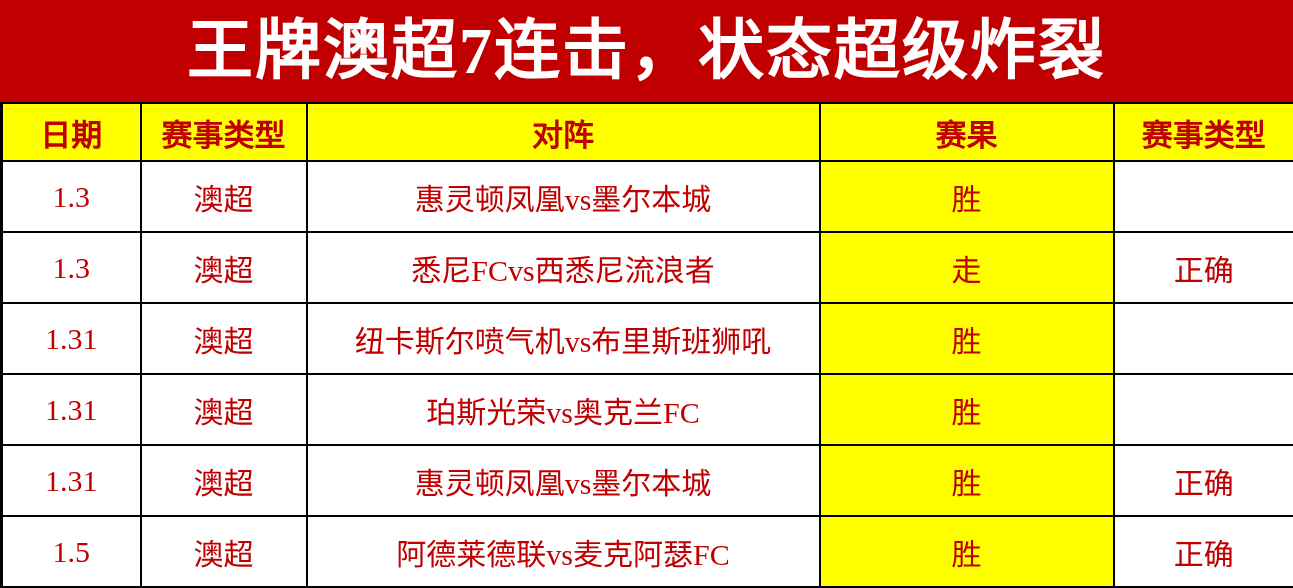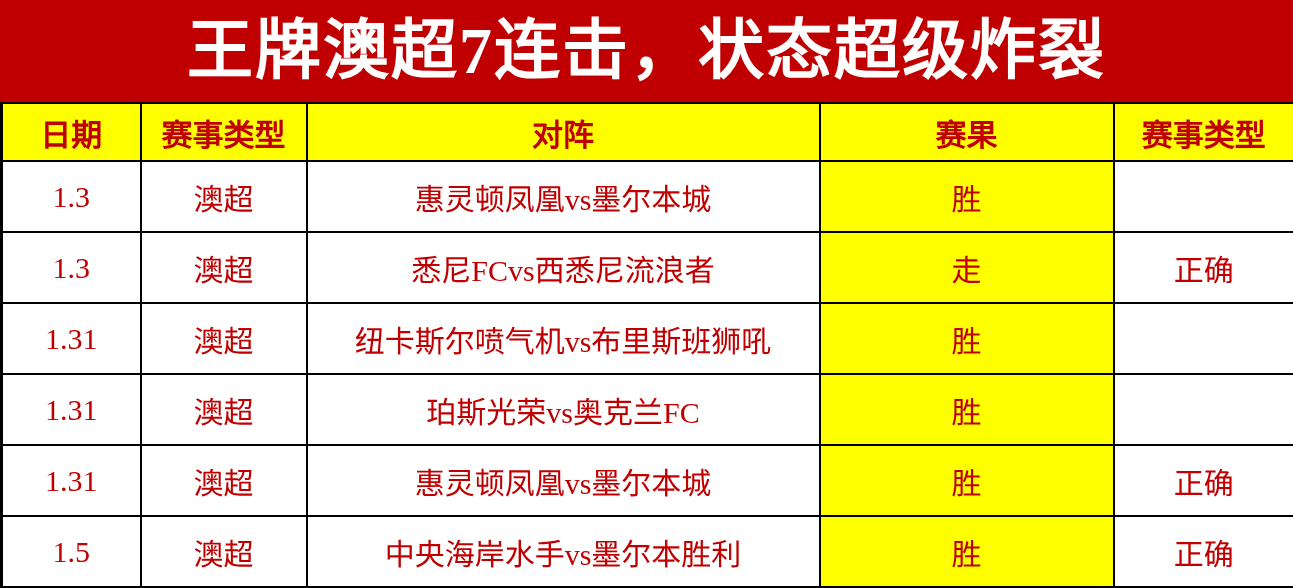--- a/index.html
+++ b/index.html
@@ -146,20 +146,20 @@
         <tr>
           <td class="cell-date">1.31</td>
           <td class="cell-league">澳超</td>
           <td class="cell-fixture">惠灵顿凤凰vs墨尔本城</td>
           <td class="cell-result">胜</td>
           <td class="cell-advice">正确</td>
         </tr>
         <tr>
           <td class="cell-date">1.5</td>
           <td class="cell-league">澳超</td>
-          <td class="cell-fixture">中央海岸水手vs墨尔本胜利</td>
+          <td class="cell-fixture">阿德莱德联vs麦克阿瑟FC</td>
           <td class="cell-result">胜</td>
           <td class="cell-advice">正确</td>
         </tr>
       </tbody>
   </table>
 
 </div>
 
 </body></html>

